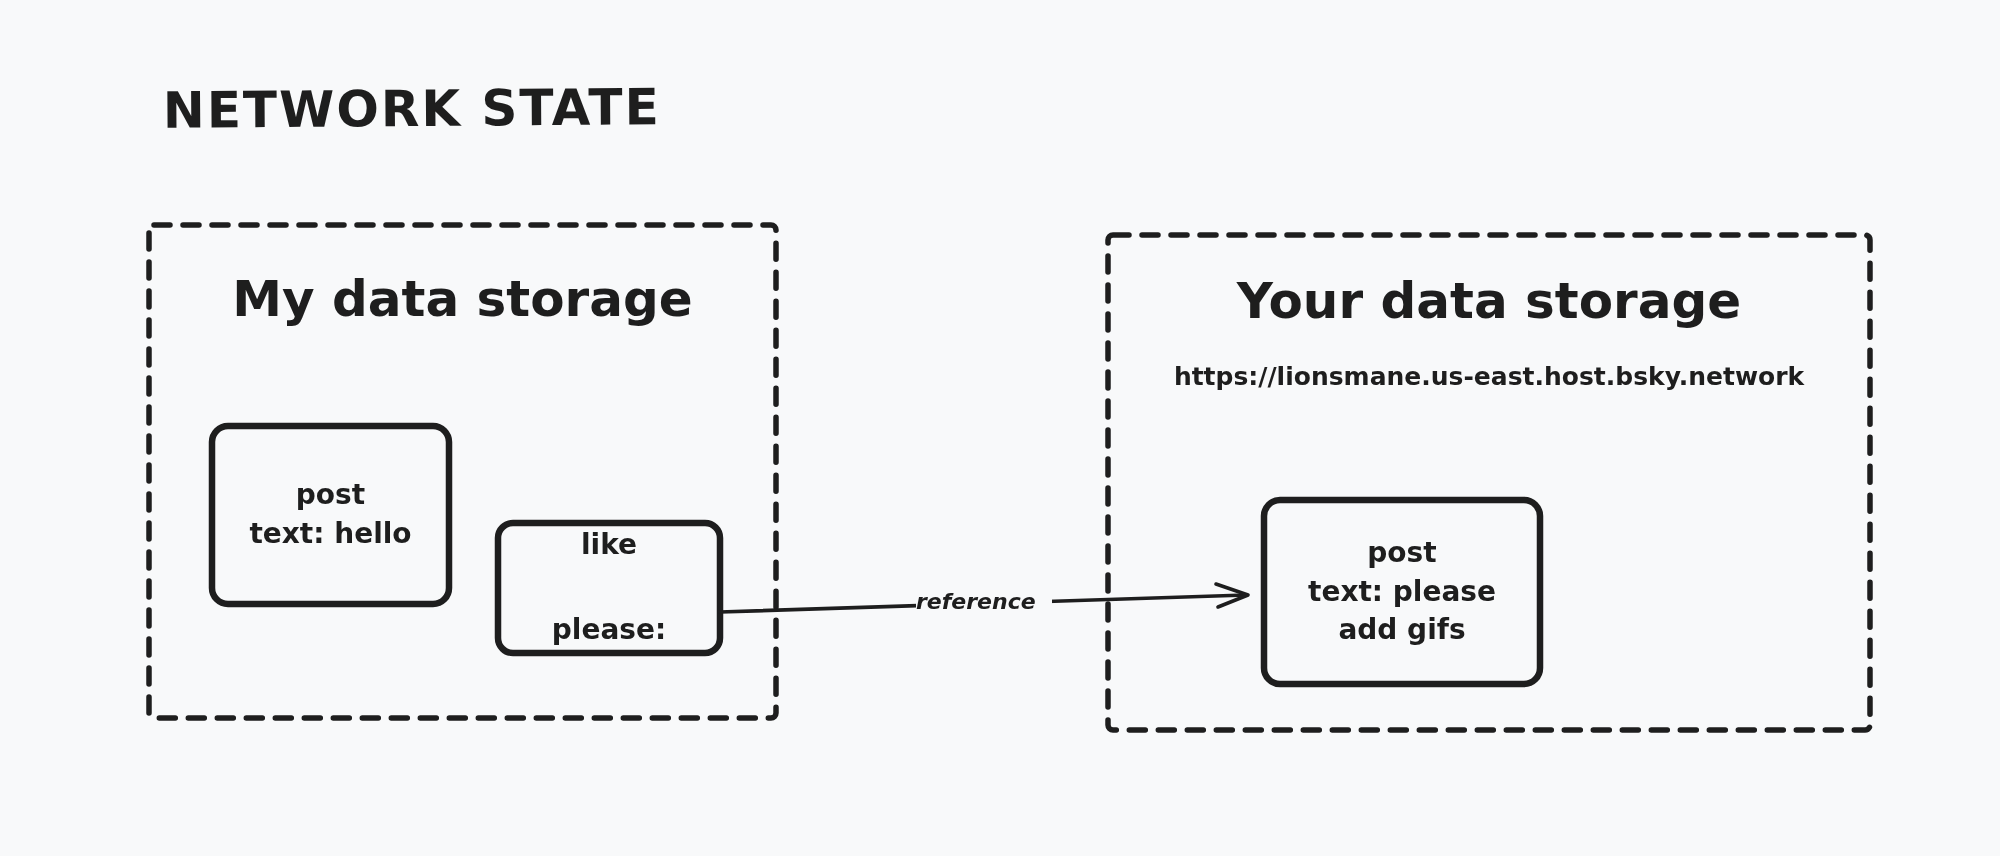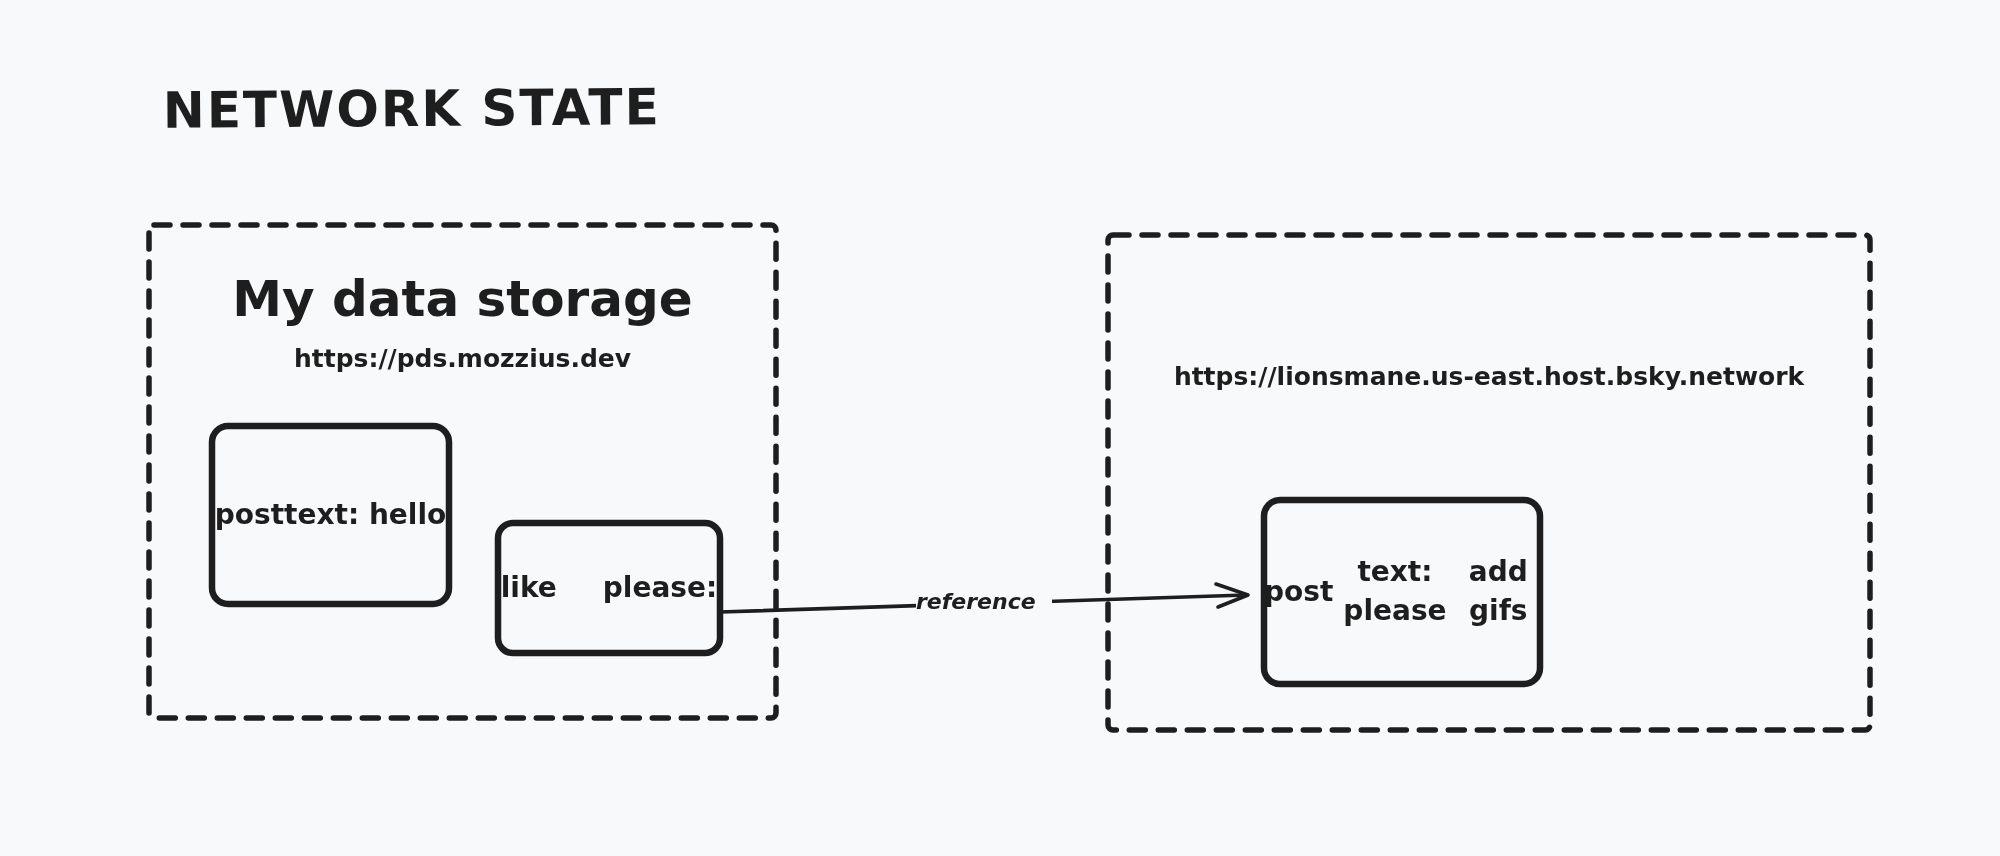--- a/index.html
+++ b/index.html
@@ -71,21 +71,21 @@
     font-weight: 700;
     white-space: nowrap;
   }
   .box-title.left  { left: 117px; width: 627px; top: 270px; }
   .box-url.left    { left: 117px; width: 627px; top: 344px; }
   .box-title.right { left: 1076px; width: 762px; top: 272px; }
   .box-url.right   { left: 1076px; width: 762px; top: 362px; }
   .card-text {
     position: absolute;
     display: flex;
-    flex-direction: row;
+    flex-direction: column;
     align-items: center;
     justify-content: center;
     text-align: center;
     font-size: 28px;
     font-weight: 700;
     line-height: 1.38;
   }
   .card-text.post-left  { left: 180px; top: 426px; width: 237px; height: 178px; }
   .card-text.like       { left: 466px; top: 523px; width: 222px; height: 130px; gap: 46px; }
   .card-text.post-right { left: 1232px; top: 500px; width: 276px; height: 184px; }
@@ -116,32 +116,32 @@
     <rect class="card-rect" x="466" y="523" width="222" height="130" rx="15"></rect>
     <rect class="card-rect" x="1232" y="500" width="276" height="184" rx="16"></rect>
 
     <path class="arrow-line" d="M688 612 L1214 595"></path>
     <path class="arrow-head" d="M1184 584 L1216 595 L1186 607"></path>
   </svg>
 
   <div class="page-title">NETWORK STATE</div>
 
   <div class="box-title left">My data storage</div>
-  <div class="box-url left">https://pds.mozzius.dev</div>
 
   <div class="card-text post-left">
     <div>post</div>
     <div>text: hello</div>
   </div>
 
   <div class="card-text like">
     <div>like</div>
     <div>please:</div>
   </div>
 
+  <div class="box-title right">Your data storage</div>
   <div class="box-url right">https://lionsmane.us-east.host.bsky.network</div>
 
   <div class="card-text post-right">
     <div>post</div>
     <div>text: please</div>
     <div>add gifs</div>
   </div>
 
   <div class="arrow-label">reference</div>
 

